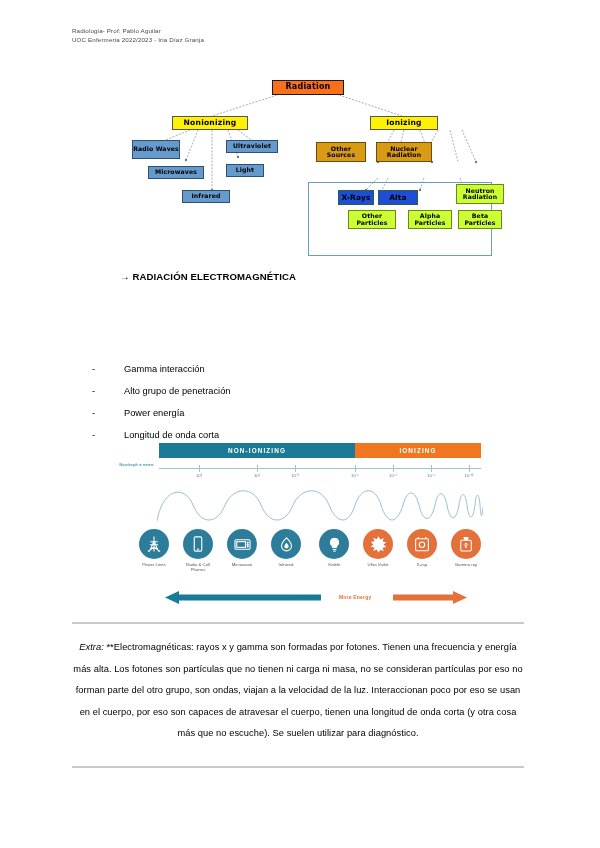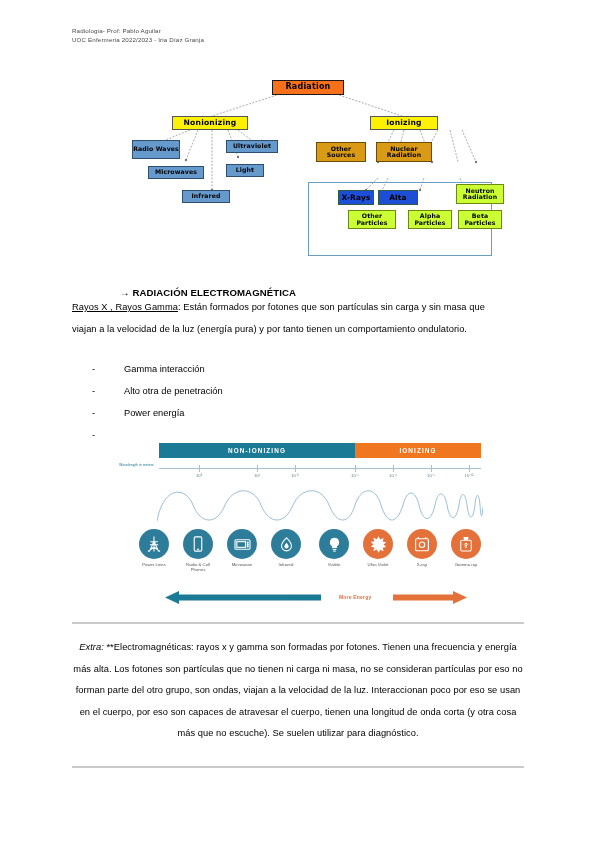--- a/index.html
+++ b/index.html
@@ -18,21 +18,21 @@
   .b-orange{background:#F8701A;border-color:#1a1a1a;font-size:8px;letter-spacing:.2px;}
   .b-yellow{background:#FFF200;border-color:#555;font-size:7.6px;letter-spacing:.2px;}
   .b-blue{background:#6699CC;border-color:#2f4f70;font-size:6.2px;letter-spacing:.1px;}
   .b-gold{background:#D99A16;border-color:#6b4c06;font-size:6.2px;letter-spacing:.1px;}
   .b-green{background:#1d4ed8;border-color:#2e5c3e;font-size:7.4px;letter-spacing:.2px;}
   .b-lime{background:#CCFF33;border-color:#6a8a12;font-size:6.2px;letter-spacing:.1px;}
   .panel{position:absolute;border:1px solid #6a9ec0;background:transparent;}
   .dsvg{position:absolute;left:0;top:0;width:370px;height:185px;pointer-events:none;}
 
   
-  .sect-title{position:absolute;left:120px;top:287px;font-size:9.6px;font-weight:bold;letter-spacing:.1px;}
+  .sect-title{position:absolute;left:120px;top:271px;font-size:9.6px;font-weight:bold;letter-spacing:.1px;}
   .para{position:absolute;font-size:9.3px;line-height:21.5px;letter-spacing:.05px;}
   .p1{left:72px;top:297px;width:440px;}
   .u{text-decoration:underline;}
   .list{position:absolute;left:92px;top:358px;font-size:9.3px;line-height:22px;}
   .li{display:flex;}
   .li .dash{width:32px;flex:0 0 32px;}
   .p2{left:72px;top:637px;width:452px;text-align:center;}
   .ital{font-style:italic;}
 
   .rule{position:absolute;left:72px;height:2px;background:#c9c9c9;width:452px;}
@@ -127,39 +127,37 @@
     <div class="dbox b-green" style="left:258px;top:118px;width:40px;height:15px;">Alta</div>
 
     <div class="dbox b-lime" style="left:228px;top:138px;width:48px;height:19px;">Other Particles</div>
     <div class="dbox b-lime" style="left:288px;top:138px;width:44px;height:19px;">Alpha Particles</div>
     <div class="dbox b-lime" style="left:338px;top:138px;width:44px;height:19px;">Beta Particles</div>
     <div class="dbox b-lime" style="left:336px;top:112px;width:48px;height:20px;">Neutron Radiation</div>
   </div>
 
   <div class="sect-title">→ RADIACIÓN ELECTROMAGNÉTICA</div>
 
-  <div class="para p1">
-    <span class="u">Rayos X , Rayos Gamma</span><span>: Están formados por fotones que son partículas sin carga y sin masa que viajan a la velocidad de la luz (energía pura) y por tanto tienen un comportamiento ondulatorio.</span>
-  </div>
 
   <div class="list">
     <div class="li">
       <span class="dash">-</span>
       <span>Gamma interacción</span>
     </div>
     <div class="li">
       <span class="dash">-</span>
-      <span>Alto otra de penetración</span>
+      <span>Alto grupo de penetración</span>
     </div>
     <div class="li">
       <span class="dash">-</span>
       <span>Power energía</span>
     </div>
     <div class="li">
       <span class="dash">-</span>
+      <span>Longitud de onda corta</span>
     </div>
   </div>
 
   <div class="fig">
     <div class="bar bar-non">NON-IONIZING</div>
     <div class="bar bar-ion">IONIZING</div>
 
     <div class="axlabel">Wavelength in meters</div>
     <div class="axis"></div>
 

